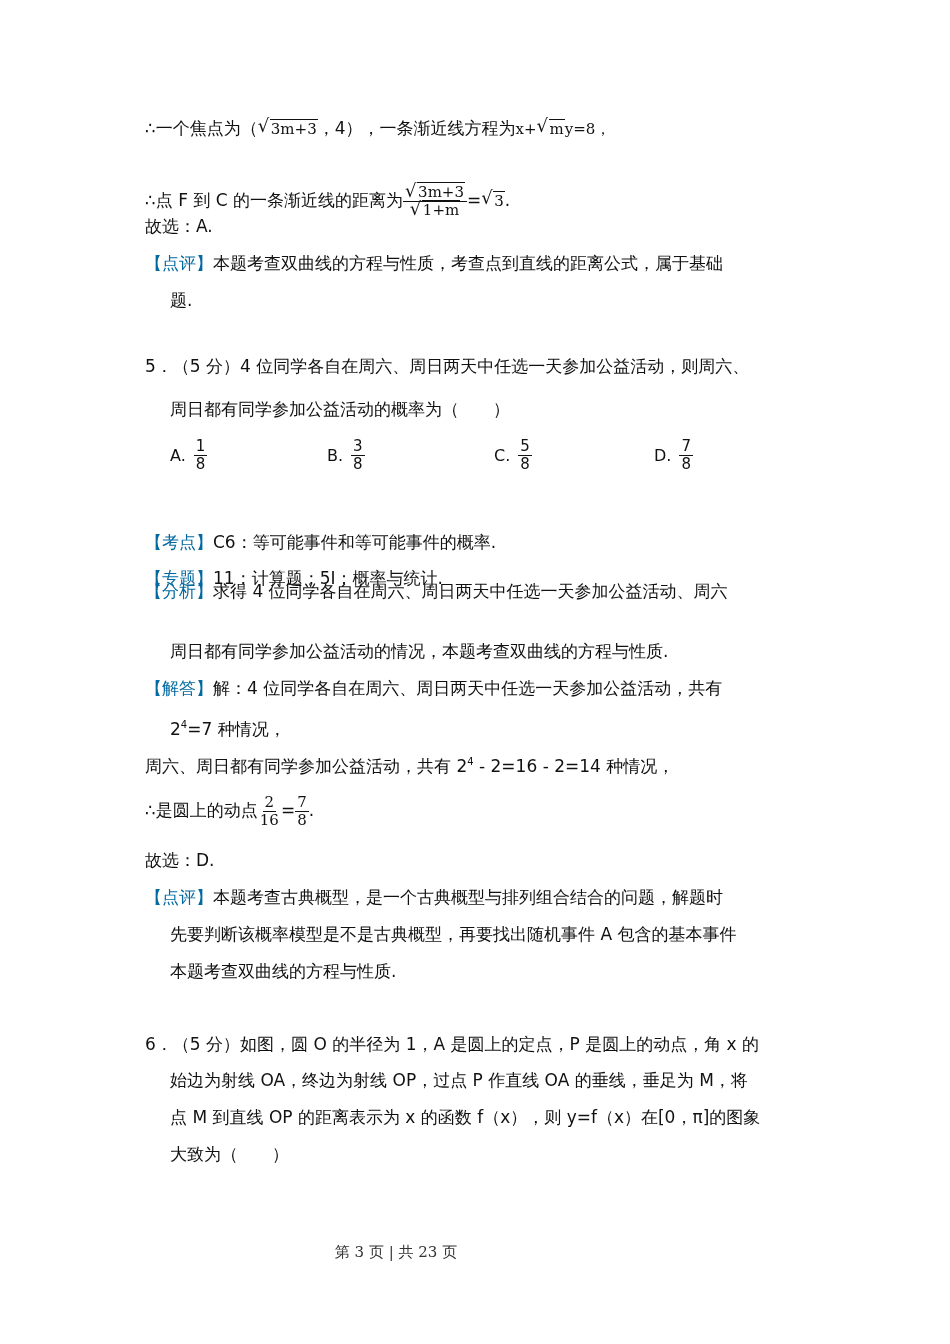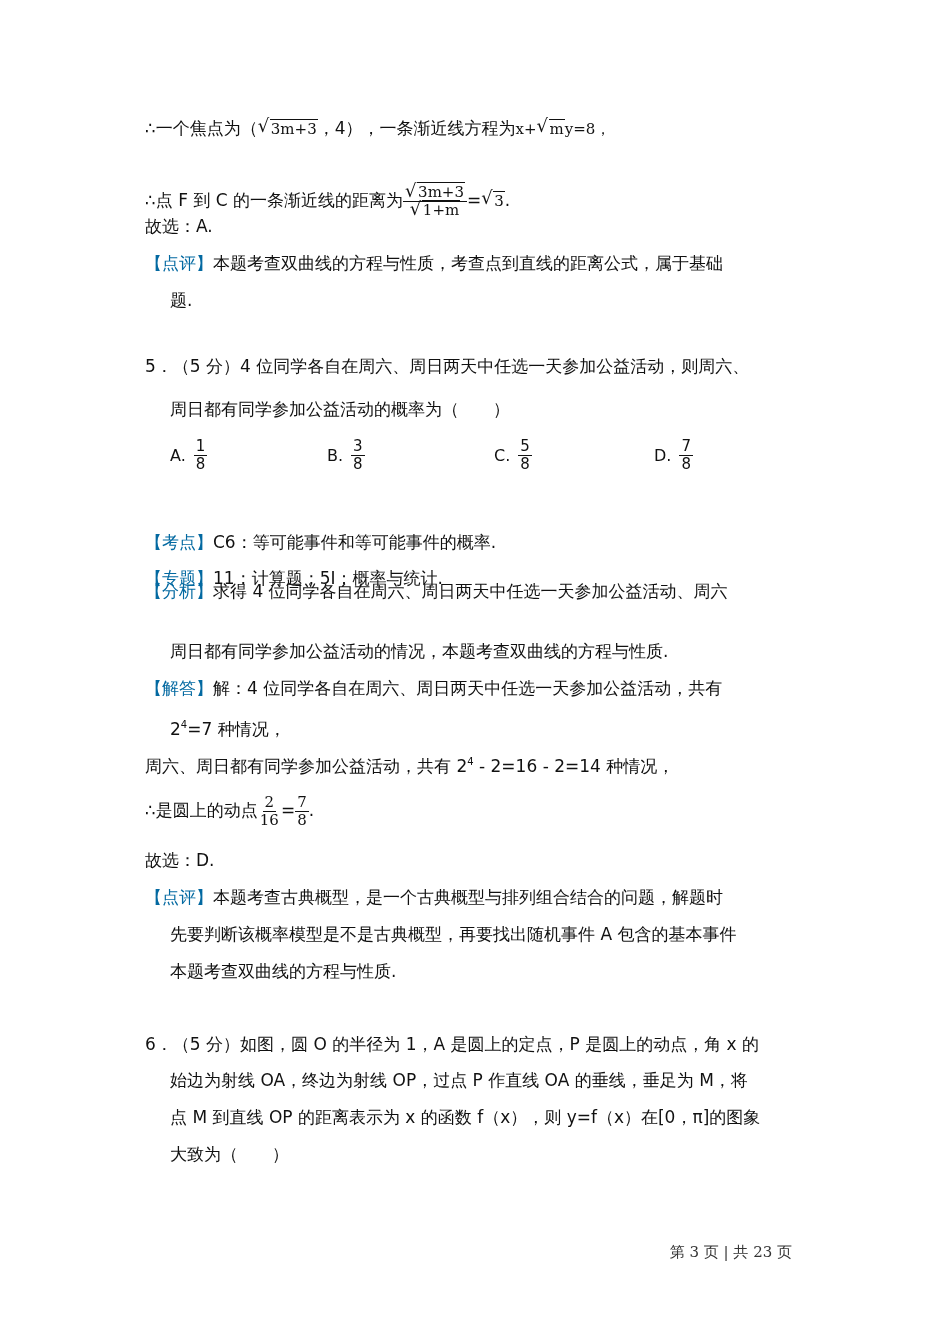--- a/index.html
+++ b/index.html
@@ -17,21 +17,21 @@
   }
   .sqrt > .rad { border-top: 1px solid #111; padding: 0 1px; font-family: "DejaVu Serif", serif; font-size: 15px; }
   .frac { display: inline-flex; flex-direction: column; align-items: center; vertical-align: middle; font-size: 15px; line-height: 17px; }
   .frac .num { border-bottom: 1px solid #111; padding: 0 2px; }
   .frac .den { padding: 0 2px; }
   .serif { font-family: "DejaVu Serif", serif; font-size: 15px; }
   sup { font-size: 10px; vertical-align: 7px; }
   .options { position: absolute; left: 170px; top: 438px; width: 560px; height: 42px; }
   .opt { position: absolute; top: 0; display: flex; align-items: center; gap: 8px; }
   .opt-label { font-size: 16px; }
-  .footer { position: absolute; top: 1243px; left: 0; width: 792px; text-align: right; font-size: 15px; color: #333; font-family: "DejaVu Serif", serif; }
+  .footer { position: absolute; top: 1243px; left: 0; width: 792px; text-align: center; font-size: 15px; color: #333; font-family: "DejaVu Serif", serif; }
 </style>
 </head>
 <body>
 
 <div class="line" style="top:117px">
   <span>∴一个焦点为（</span><span class="sqrt"><span class="rad">3m+3</span></span><span>，4），一条渐近线方程为</span><span class="serif">x+</span><span class="sqrt"><span class="rad">m</span></span><span class="serif">y=8，</span>
 </div>
 
 <div class="line" style="top:174px; line-height:40px;margin-top:6px;">
   <span>∴点 F 到 C 的一条渐近线的距离为</span><span class="frac">

